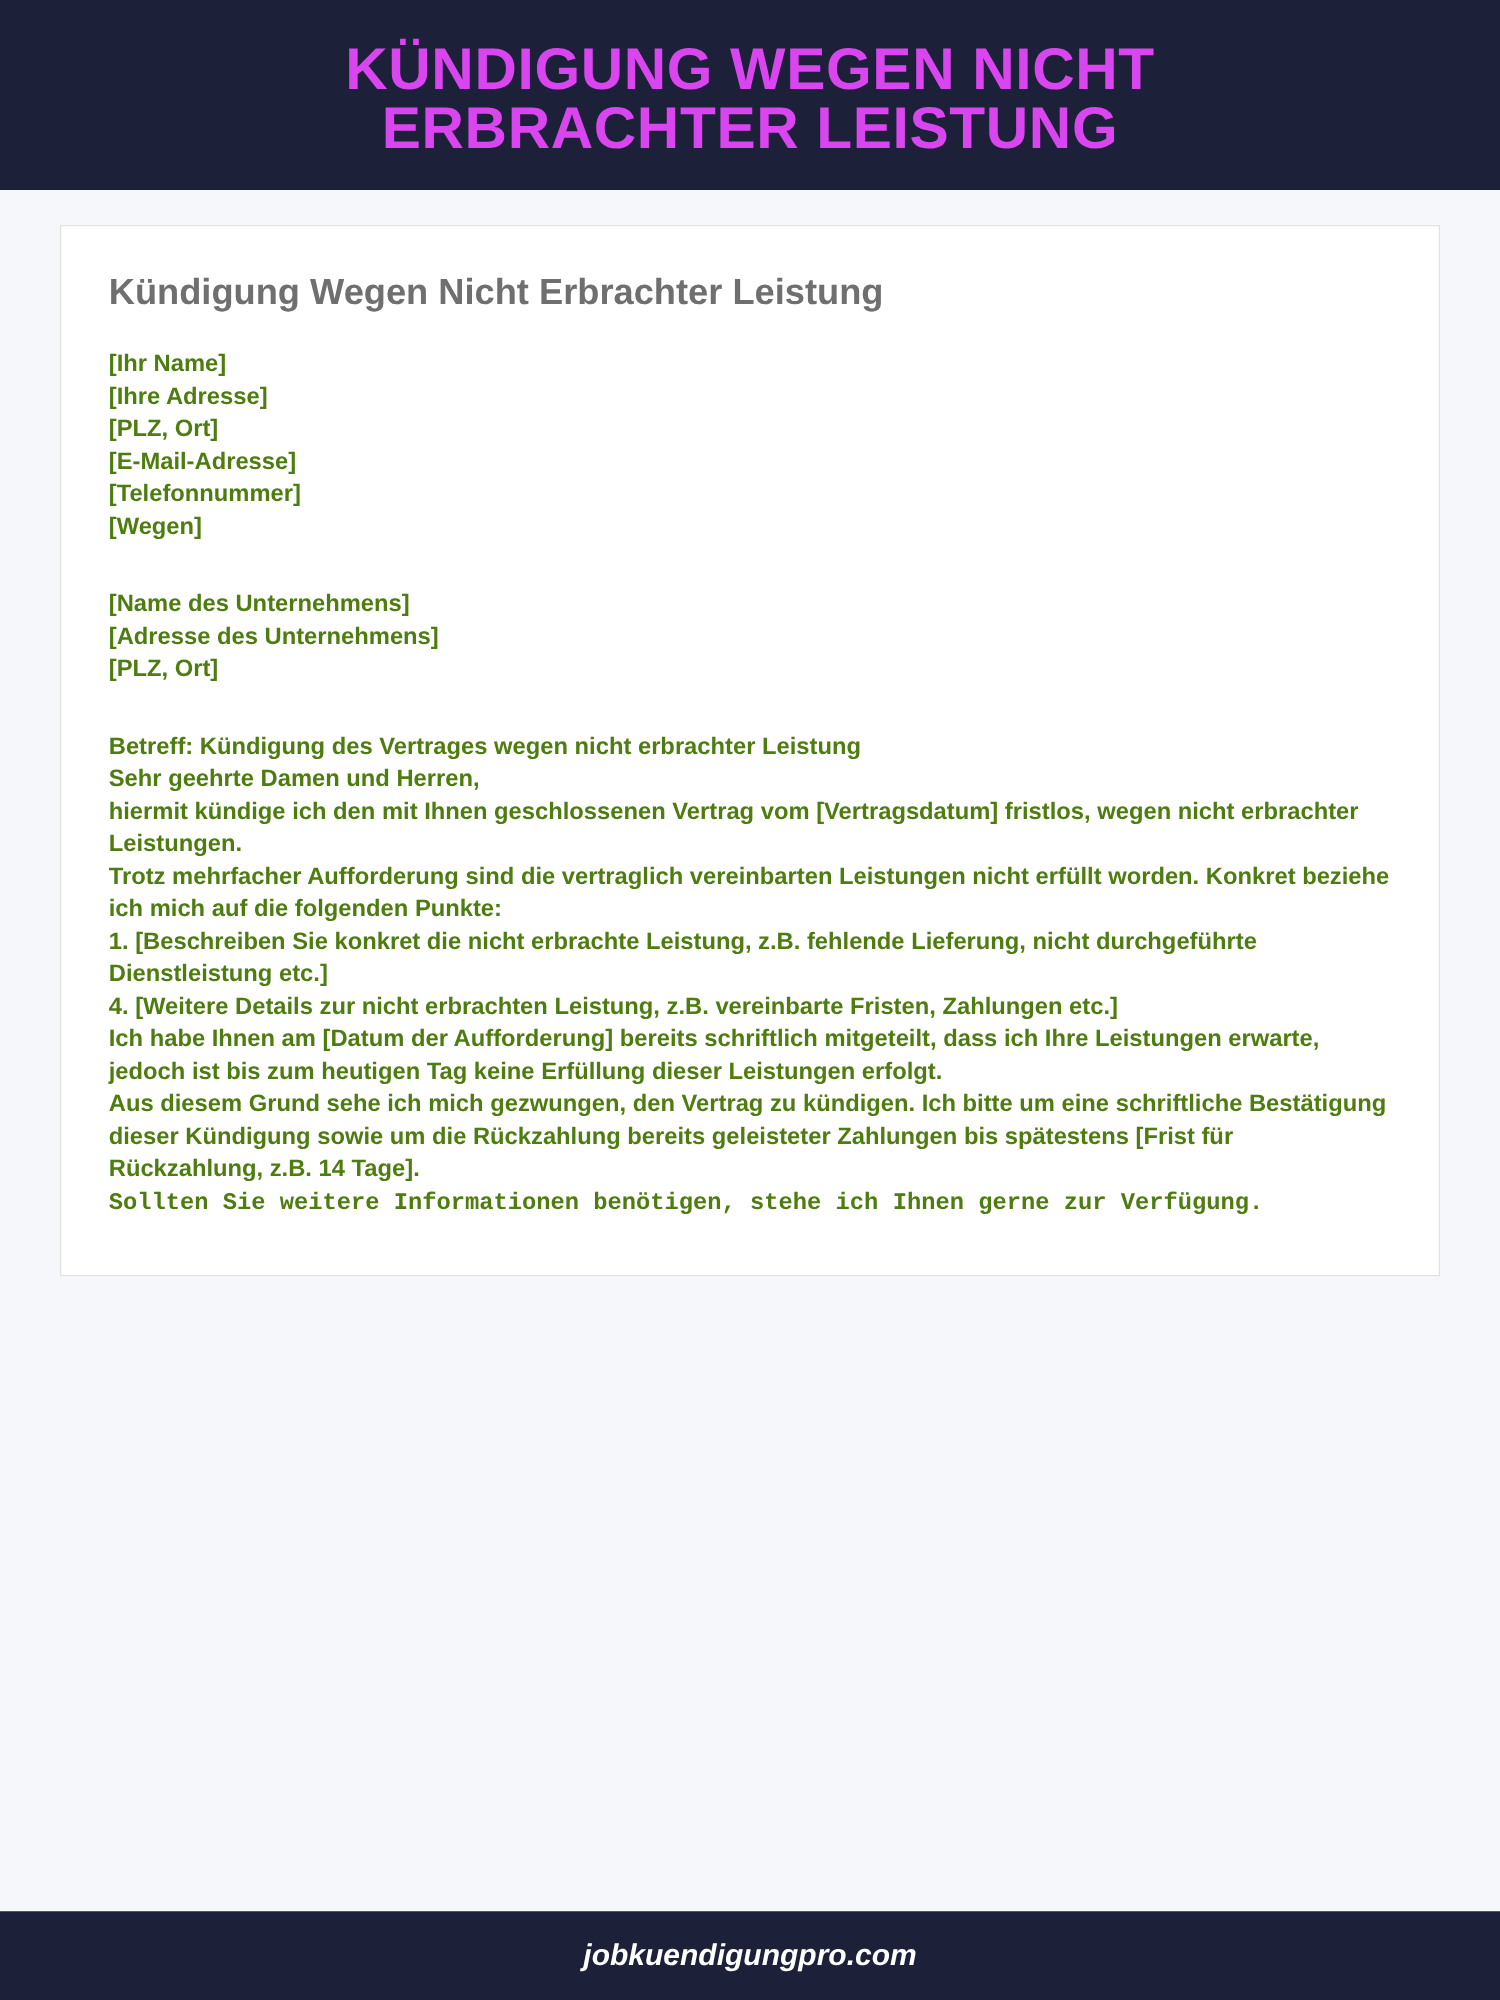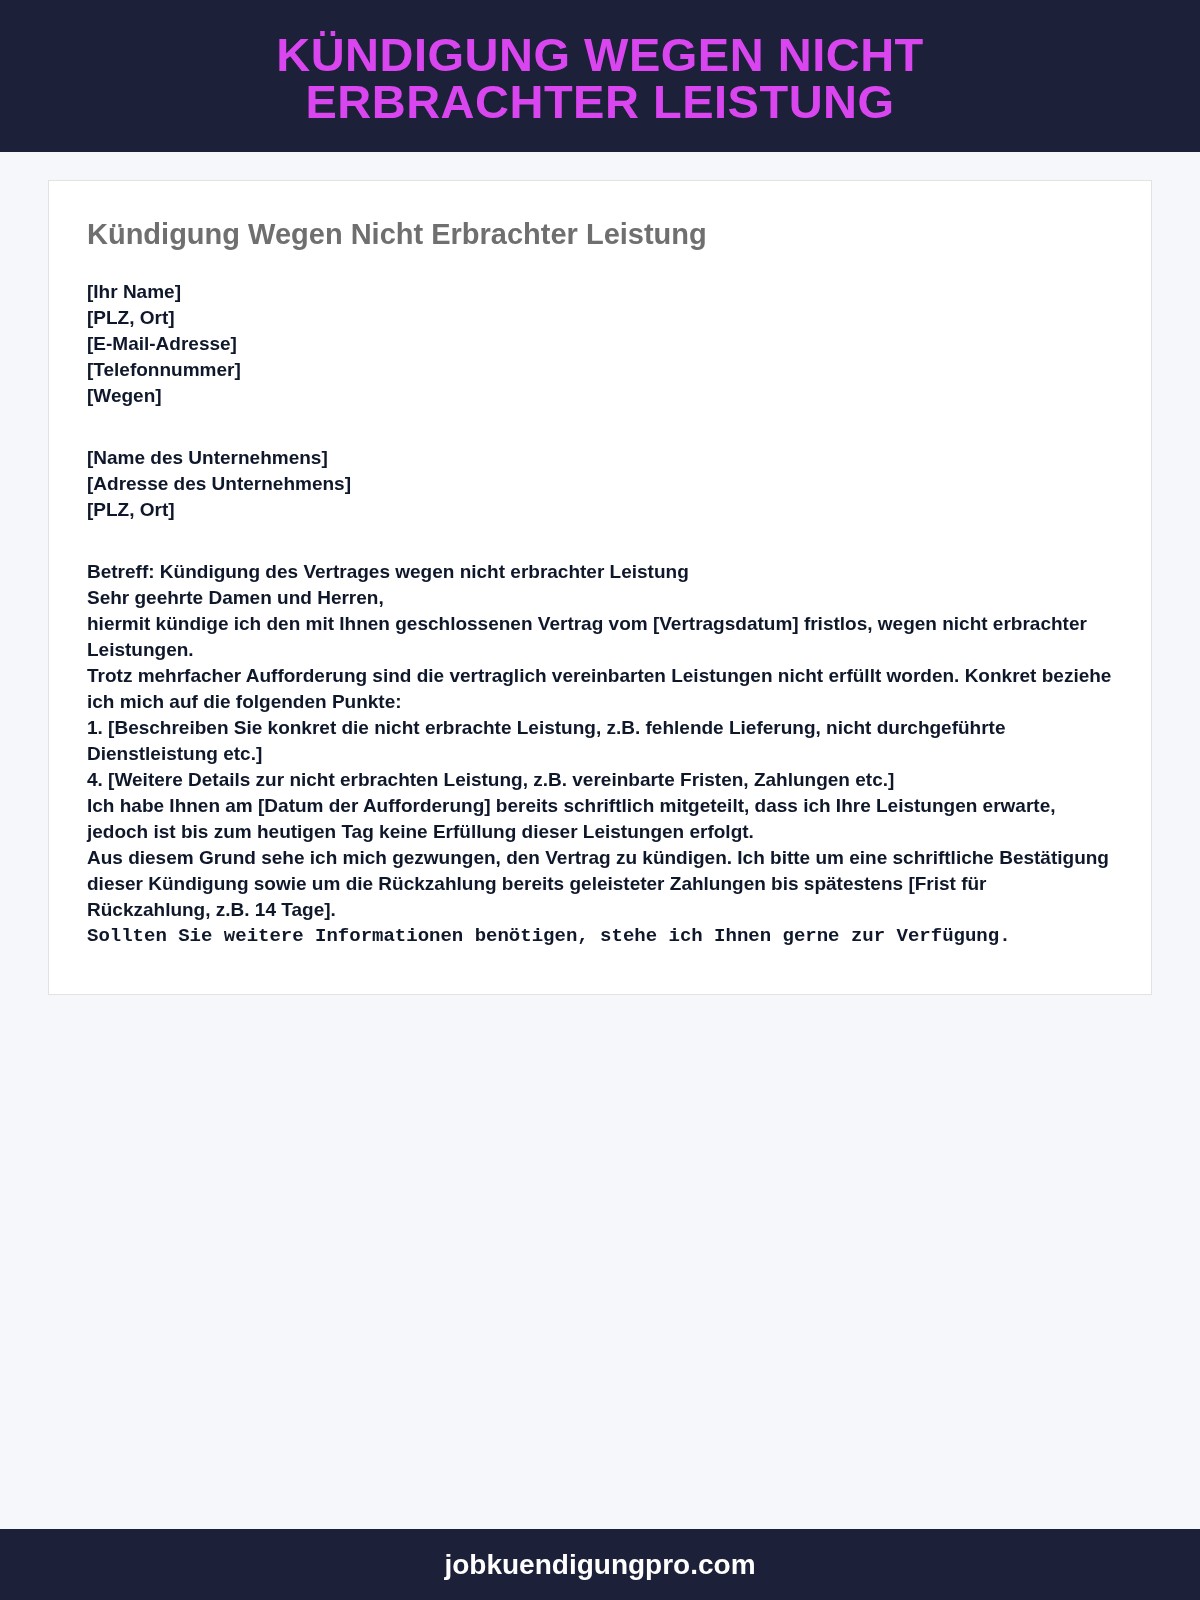--- a/index.html
+++ b/index.html
@@ -50,57 +50,59 @@
     font-size: 29px;
     line-height: 33px;
     font-weight: bold;
     color: #6f6f6f;
   }
   .letter-card p {
     margin: 0;
     font-size: 19px;
     line-height: 26px;
     font-weight: bold;
-    color: #0f172a;
+    color: #4d7c0f;
   }
   .line    { margin-bottom: 23px; }
   .sec-end { margin-bottom: 36px !important; }
   .para    { margin-bottom: 36px; }
   .para:last-child { margin-bottom: 0; font-family: Liberation Mono, monospace; }
 
   
   .footer-banner {
     background: #1c2139;
     height: 71px;
     flex: 0 0 71px;
     display: flex;
     align-items: center;
     justify-content: center;
   }
   .footer-domain {
     color: #ffffff;
-    font-size: 28px;
+    font-size: 24px;
     font-weight: bold;
+    font-style: italic;
   }
 </style>
 </head>
 <body>
 
 <header class="top-banner">
   <h1>
     <span class="title-line">KÜNDIGUNG WEGEN NICHT</span>
     <span class="title-line">ERBRACHTER LEISTUNG</span>
   </h1>
 </header>
 
 <main class="main-area">
   <article class="letter-card">
     <h2 class="letter-heading">Kündigung Wegen Nicht Erbrachter Leistung</h2>
 
     <p class="line">[Ihr Name]</p>
+    <p class="line">[Ihre Adresse]</p>
     <p class="line">[PLZ, Ort]</p>
     <p class="line">[E-Mail-Adresse]</p>
     <p class="line">[Telefonnummer]</p>
     <p class="line sec-end">[Wegen]</p>
 
     <p class="line">[Name des Unternehmens]</p>
     <p class="line">[Adresse des Unternehmens]</p>
     <p class="line sec-end">[PLZ, Ort]</p>
 
     <p class="para">Betreff: Kündigung des Vertrages wegen nicht erbrachter Leistung</p>

